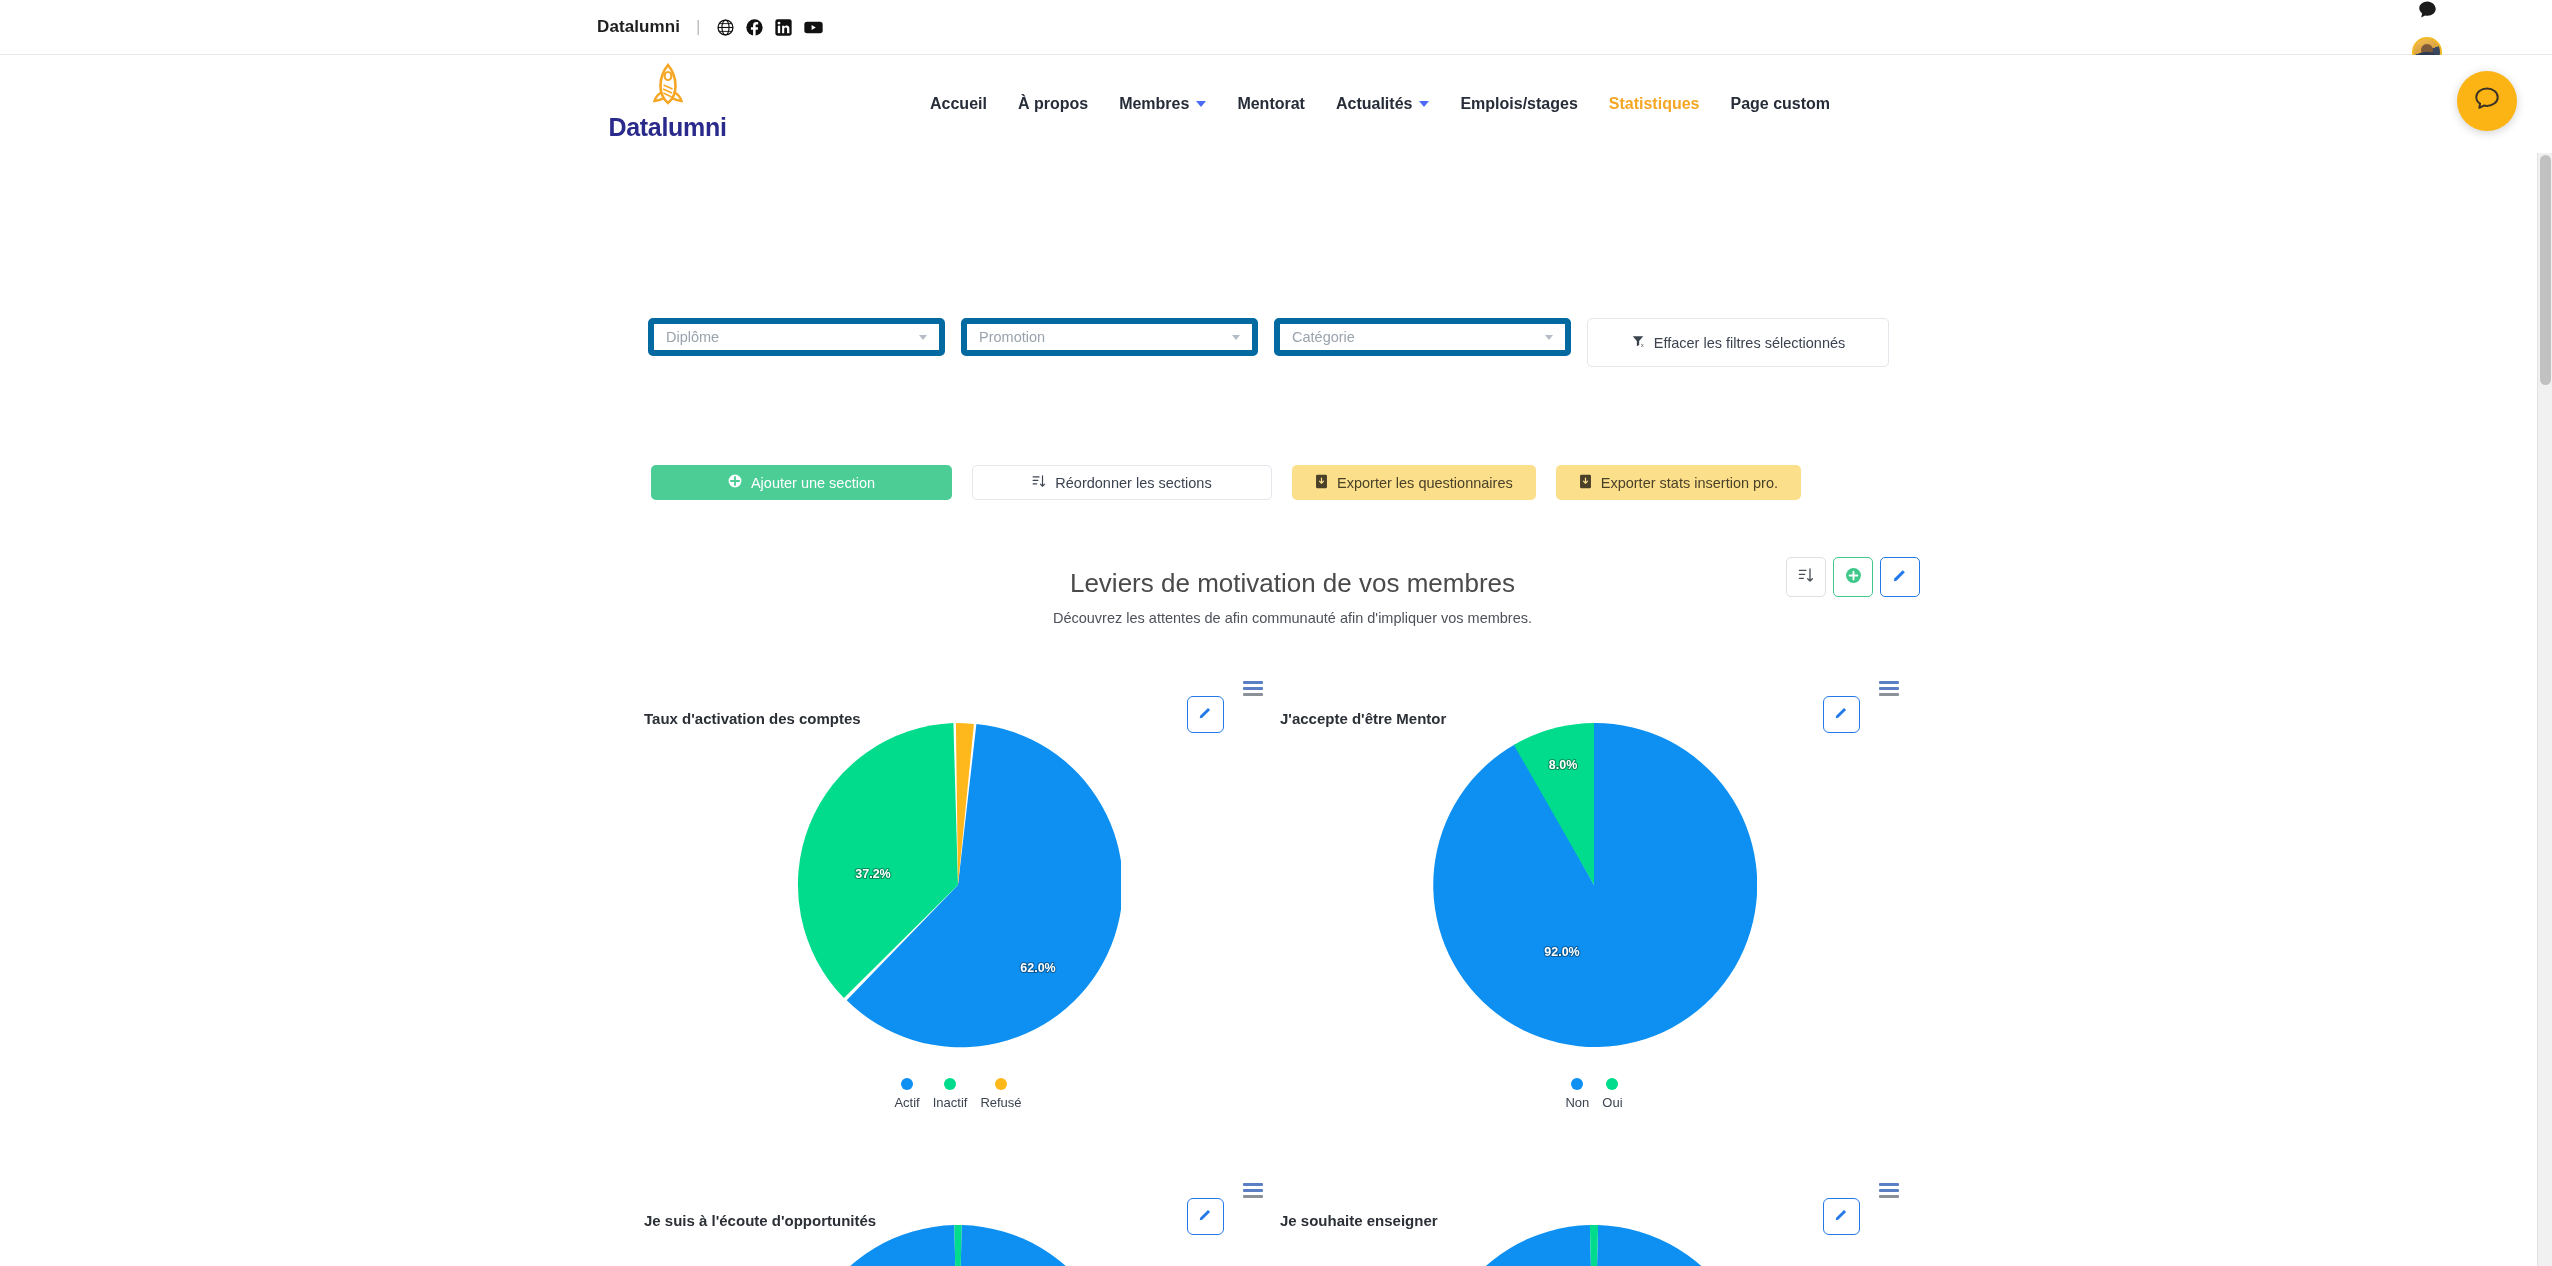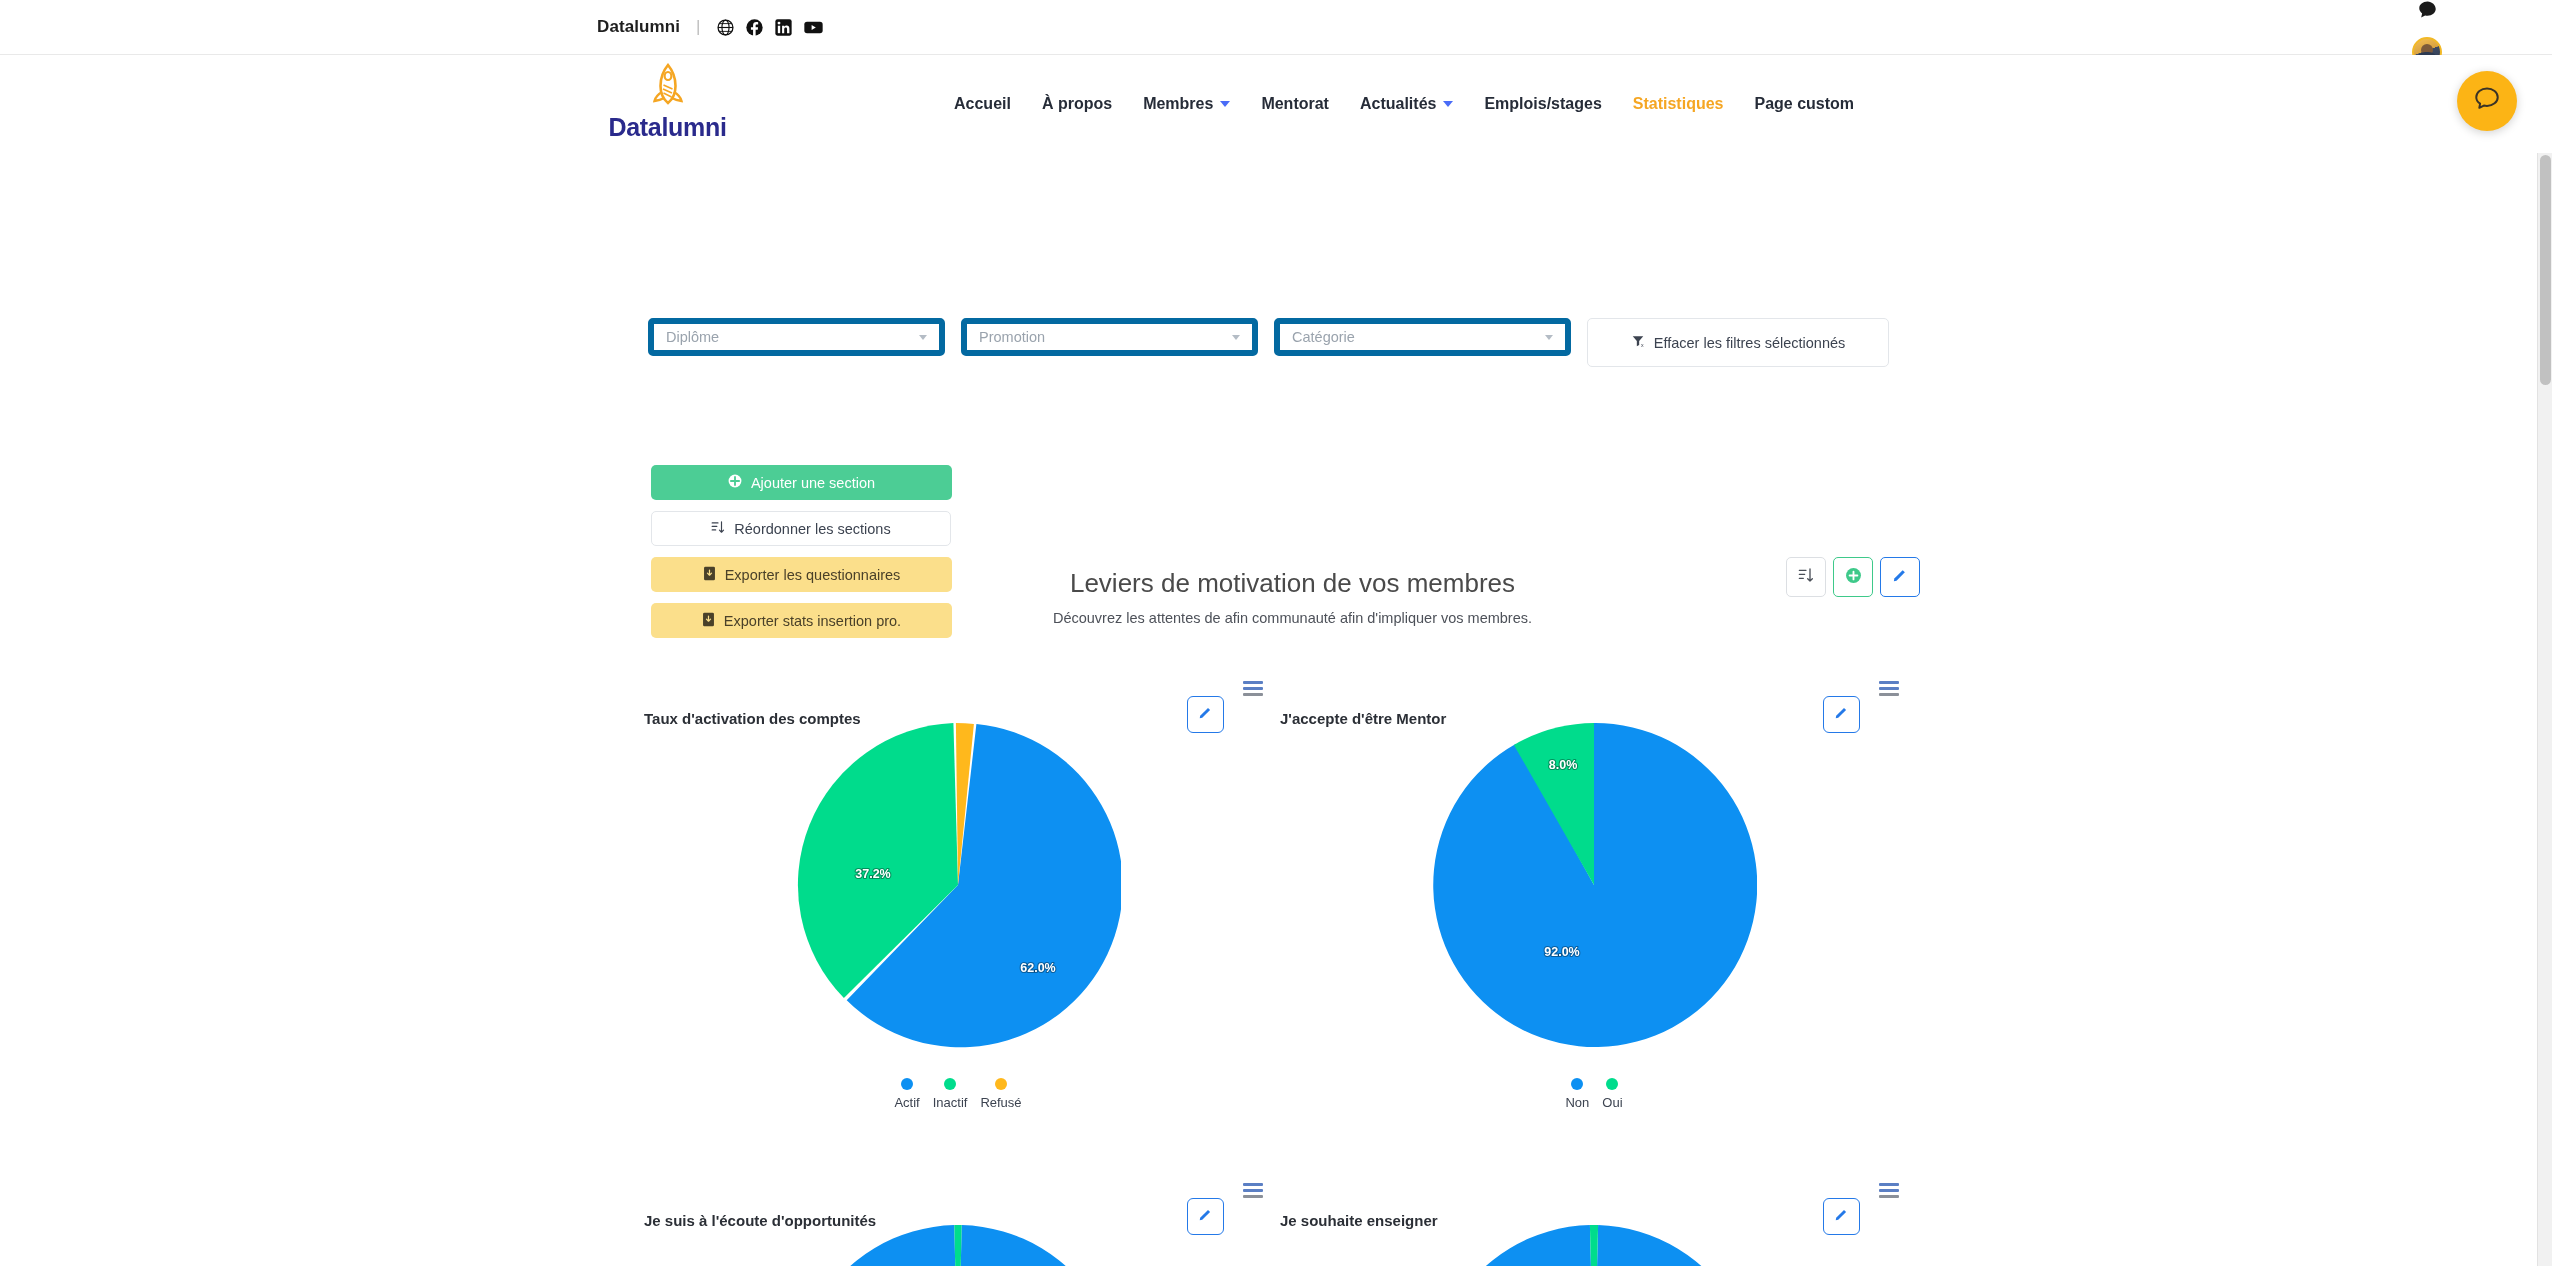--- a/index.html
+++ b/index.html
@@ -118,21 +118,20 @@
     letter-spacing: -.3px;
     margin-top: -4px;
   }
   .nav-links {
     position: absolute;
     left: 930px;
     top: 0; bottom: 0;
     display: flex;
     align-items: center;
     gap: 31px;
-    margin-left: 24px;
   }
   .nav-link {
     font-size: 16px;
     font-weight: 700;
     color: #262c38;
     white-space: nowrap;
     display: flex;
     align-items: center;
     gap: 7px;
     cursor: pointer;
@@ -190,22 +189,21 @@
     font-size: 14.5px;
     color: #3c4350;
     cursor: pointer;
   }
 
   .action-row {
     position: absolute;
     left: 651px;
     top: 312px;
     display: flex;
-    gap: 11px;
-    flex-direction: column;
+    gap: 20px;
   }
   .btn {
     height: 35px;
     border-radius: 5px;
     display: flex;
     align-items: center;
     justify-content: center;
     gap: 9px;
     font-size: 14.5px;
     cursor: pointer;

